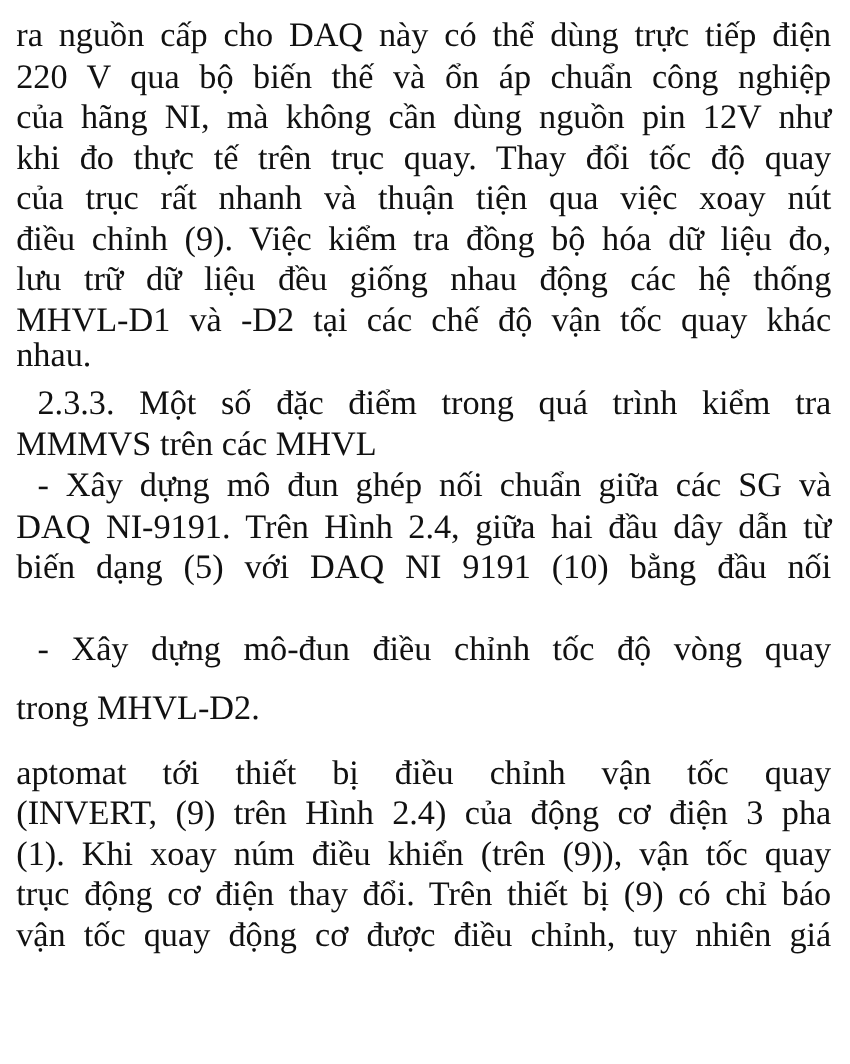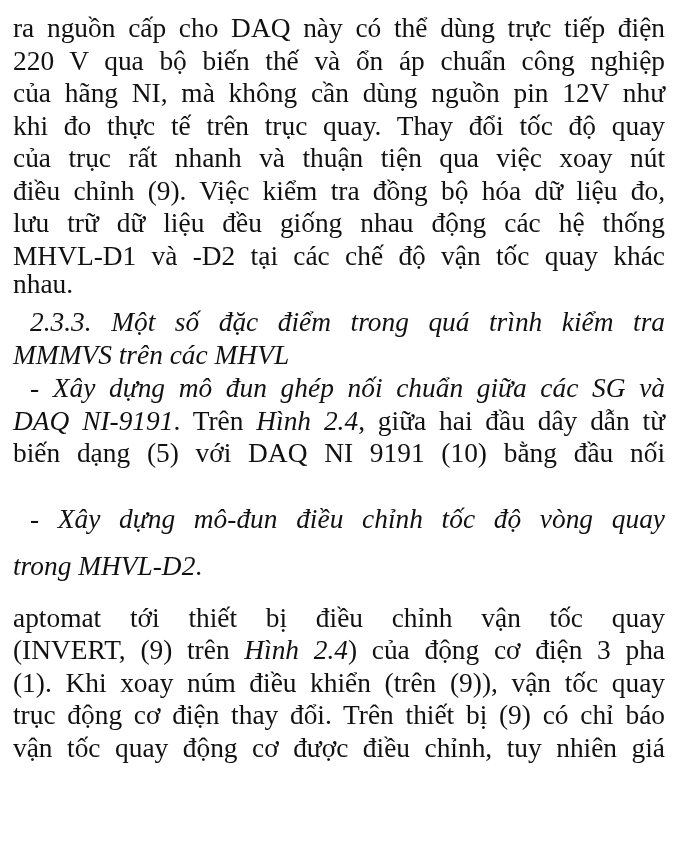--- a/index.html
+++ b/index.html
@@ -9,22 +9,22 @@
     font-family: "Liberation Serif", "DejaVu Serif", serif;
   }
   .page { position: relative; width: 680px; height: 851px; }
   .line {
     position: absolute; left: 13px; width: 652px;
     font-size: 27.4px; line-height: 32px; height: 32px;
     white-space: nowrap; text-align: justify; text-align-last: justify;
   }
   .line.last { text-align-last: left; }
   .line.indent { left: 30px; width: 635px; }
-  .it { font-style: italic; }
-  .heading { font-style: italic; }
+  .it { }
+  .heading { }
 </style>
 </head>
 <body>
 
 <div class="page">
 
   <div class="line" style="top:12px">ra nguồn cấp cho DAQ này có thể dùng trực tiếp điện</div>
   <div class="line" style="top:44.5px">220 V qua bộ biến thế và ổn áp chuẩn công nghiệp</div>
   <div class="line" style="top:77px">của hãng NI, mà không cần dùng nguồn pin 12V như</div>
   <div class="line" style="top:109.5px">khi đo thực tế trên trục quay. Thay đổi tốc độ quay</div>

